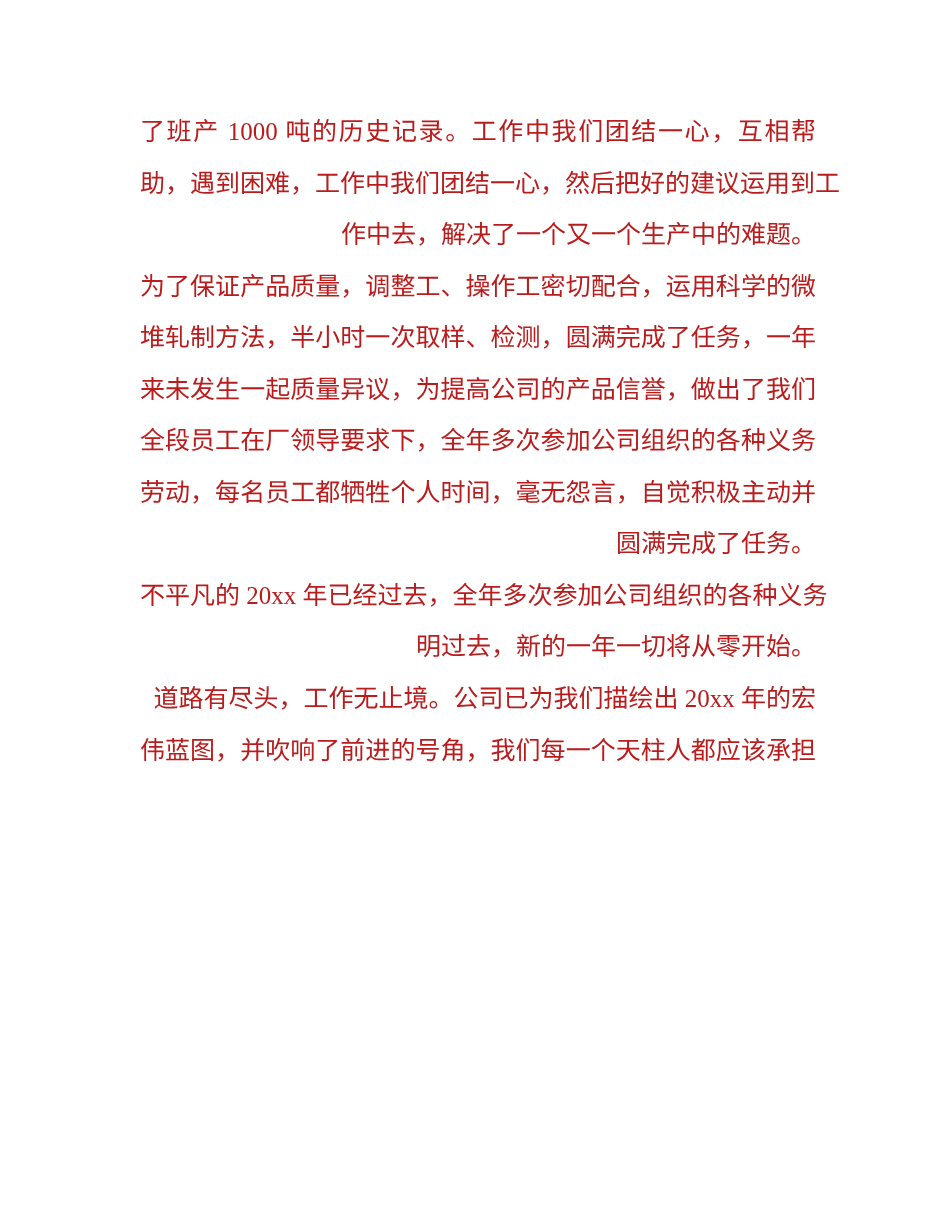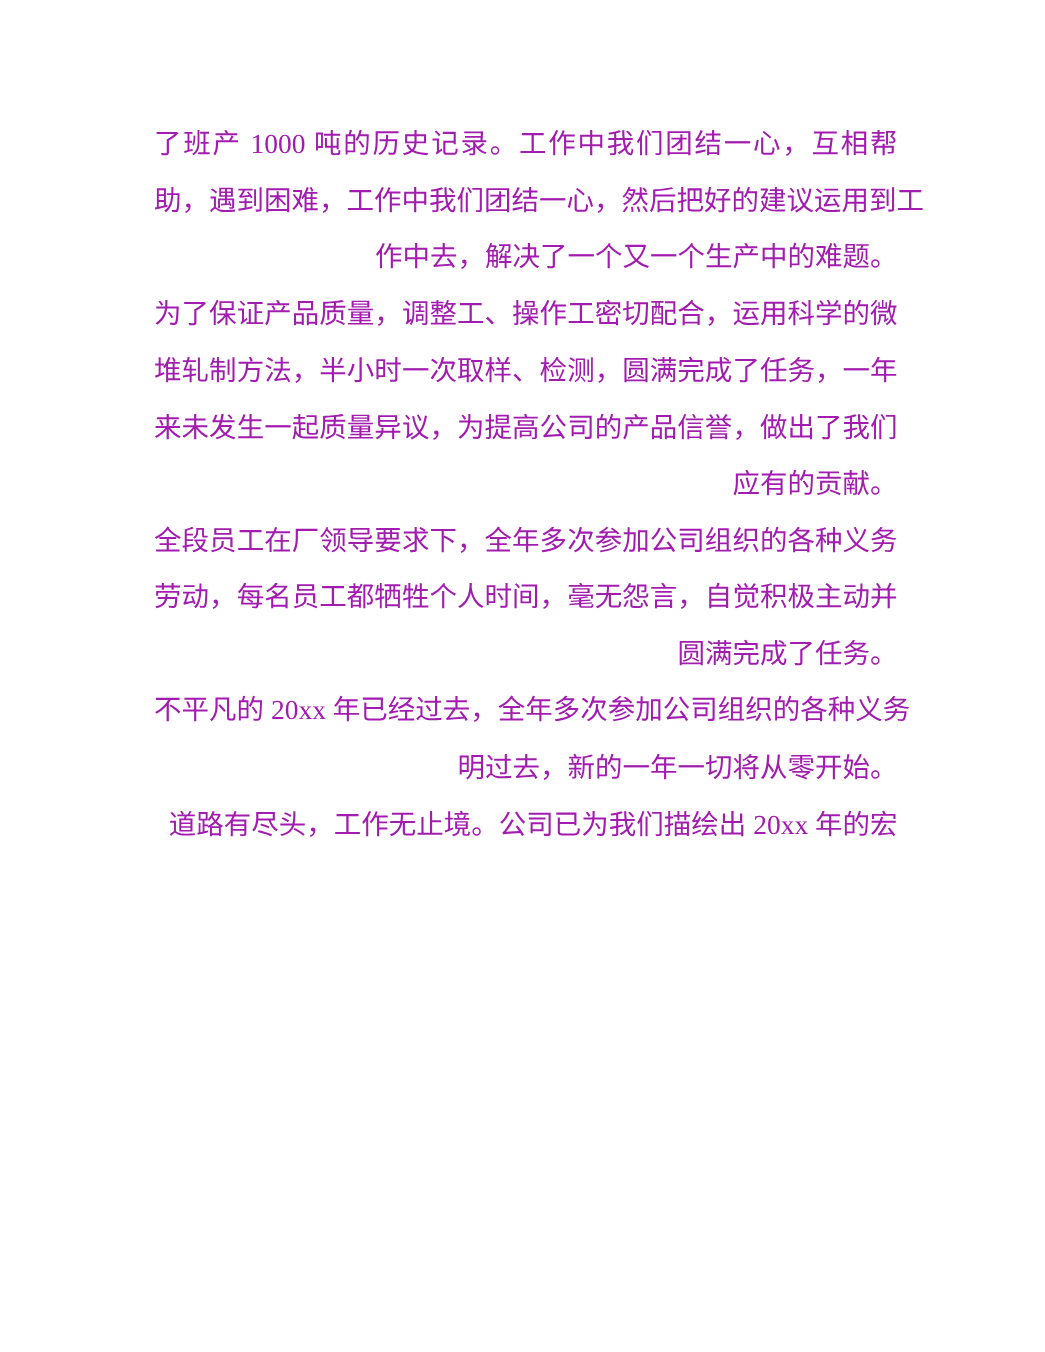--- a/index.html
+++ b/index.html
@@ -38,38 +38,38 @@
   .line.justified {
     text-align: justify;
     text-align-last: justify;
     text-justify: inter-character;
   }
 </style>
 </head>
 <body>
 
 <div class="page" style="background: rgb(255, 255, 255);">
-  <div class="doc-body" id="doc-body" style="color: #a21caf;">
+  <div class="doc-body" id="doc-body" style="color: #b91c1c;">
       <div class="paragraph">
         <div class="line justified">了班产 1000 吨的历史记录。工作中我们团结一心，互相帮</div>
         <div class="line justified">助，遇到困难，工作中我们团结一心，然后把好的建议运用到工</div>
         <div class="line">作中去，解决了一个又一个生产中的难题。</div>
       </div>
       <div class="paragraph">
         <div class="line justified">为了保证产品质量，调整工、操作工密切配合，运用科学的微</div>
         <div class="line justified">堆轧制方法，半小时一次取样、检测，圆满完成了任务，一年</div>
         <div class="line justified">来未发生一起质量异议，为提高公司的产品信誉，做出了我们</div>
-        <div class="line">应有的贡献。</div>
       </div>
       <div class="paragraph">
         <div class="line justified">全段员工在厂领导要求下，全年多次参加公司组织的各种义务</div>
         <div class="line justified">劳动，每名员工都牺牲个人时间，毫无怨言，自觉积极主动并</div>
         <div class="line">圆满完成了任务。</div>
       </div>
       <div class="paragraph">
         <div class="line justified">不平凡的 20xx 年已经过去，全年多次参加公司组织的各种义务</div>
         <div class="line">明过去，新的一年一切将从零开始。</div>
       </div>
       <div class="paragraph">
         <div class="line">道路有尽头，工作无止境。公司已为我们描绘出 20xx 年的宏</div>
+        <div class="line justified">伟蓝图，并吹响了前进的号角，我们每一个天柱人都应该承担</div>
       </div>
     </div>
 </div>
 
 </body></html>

